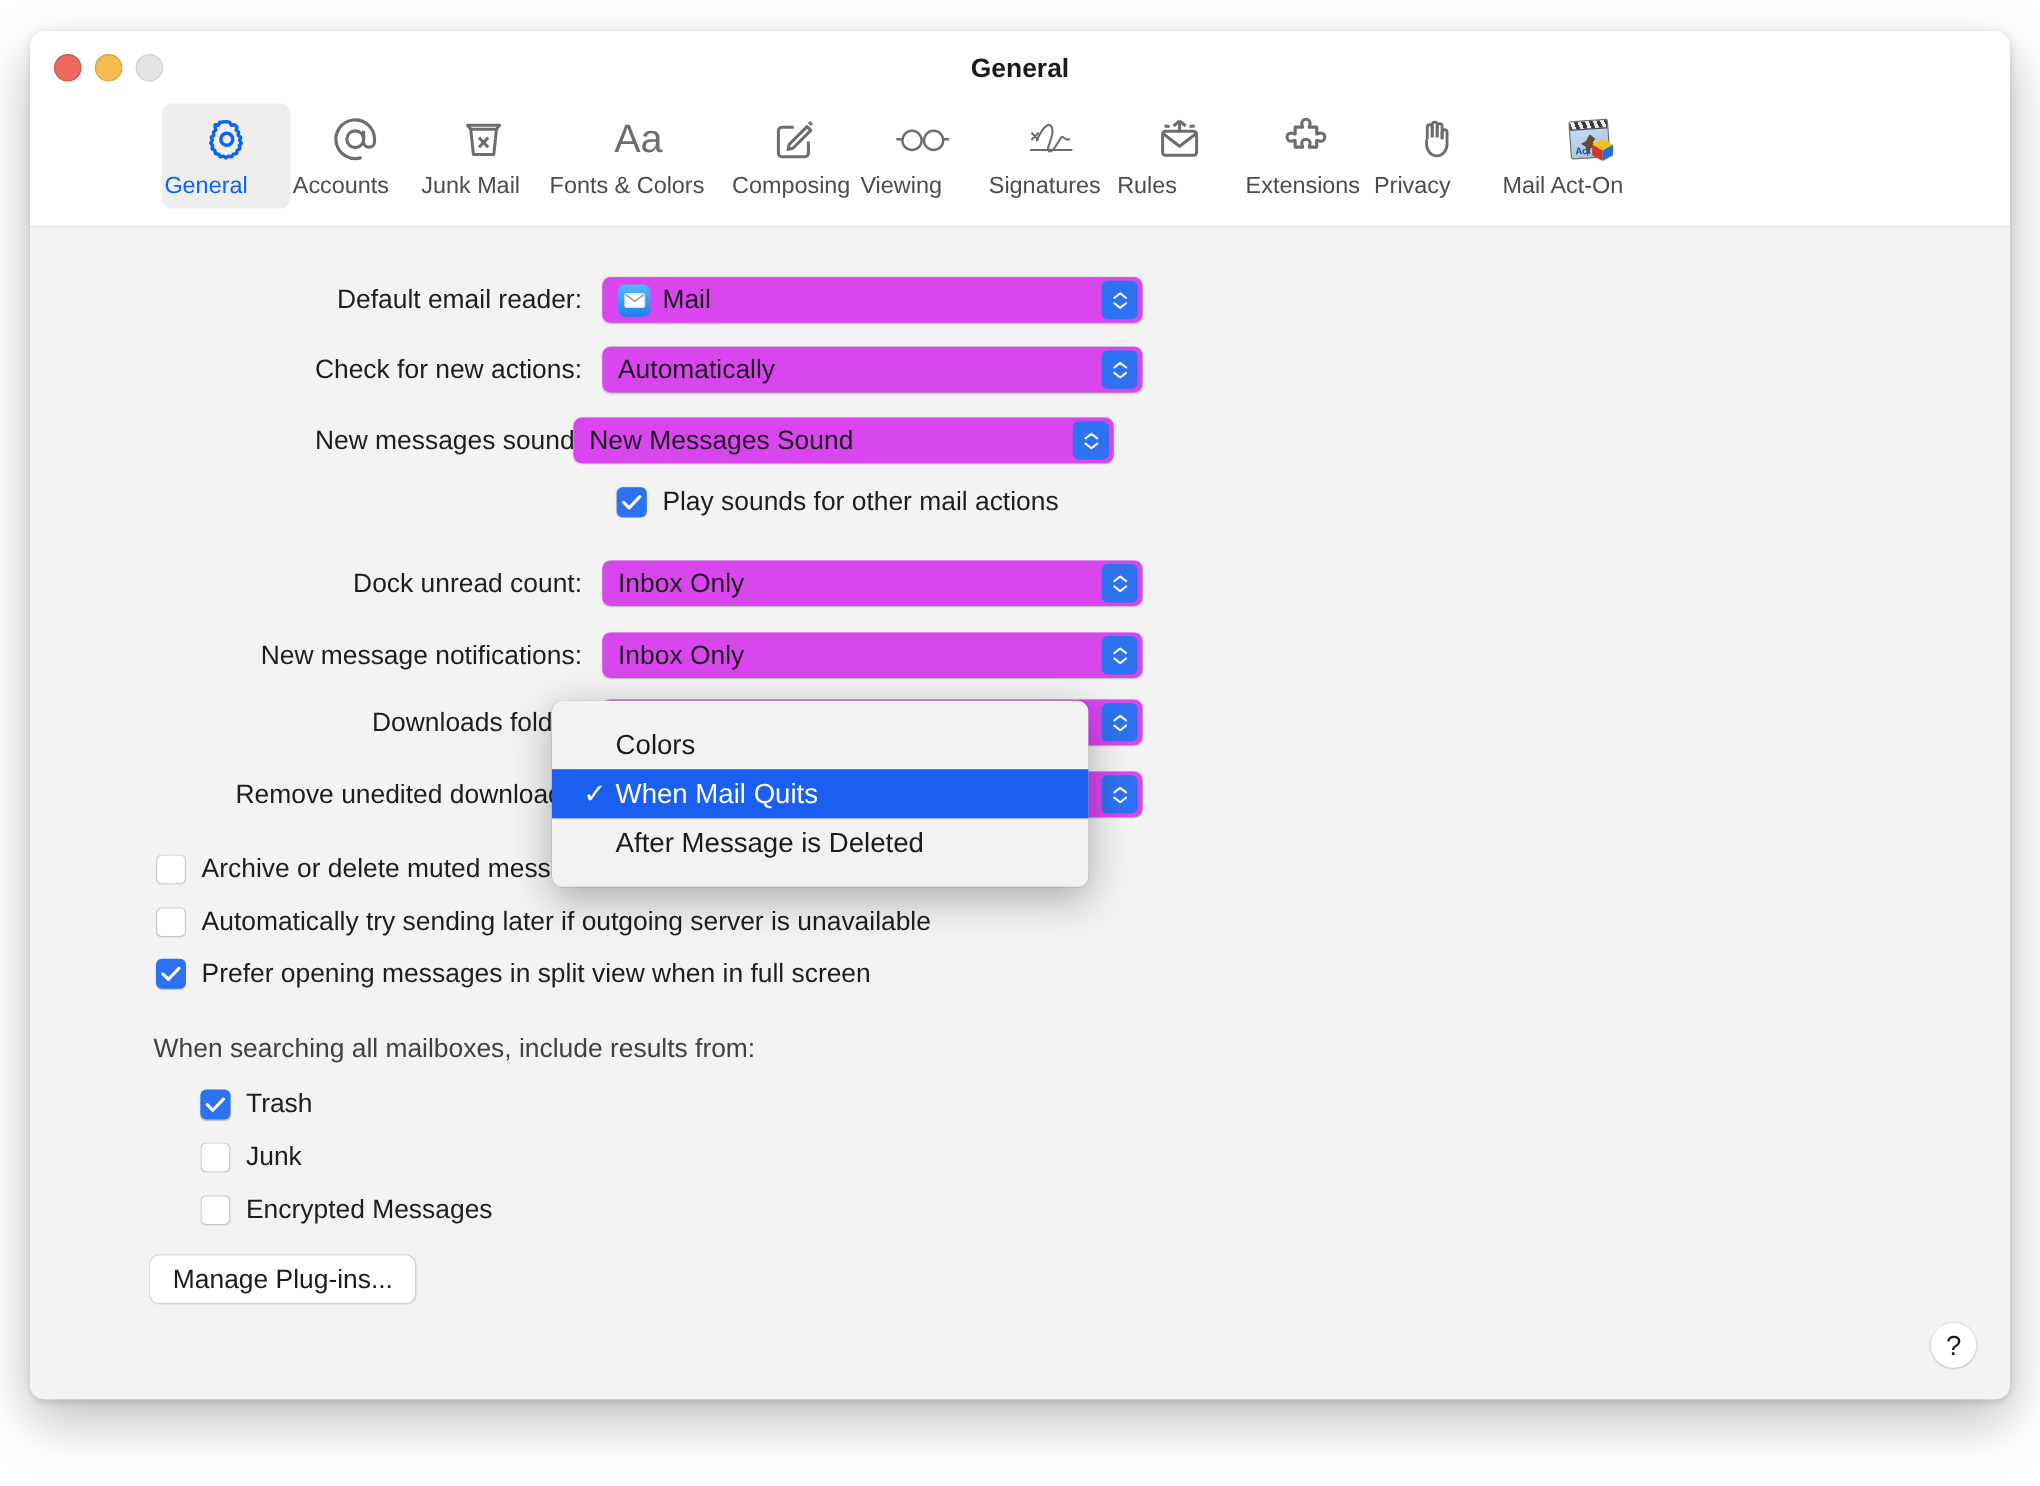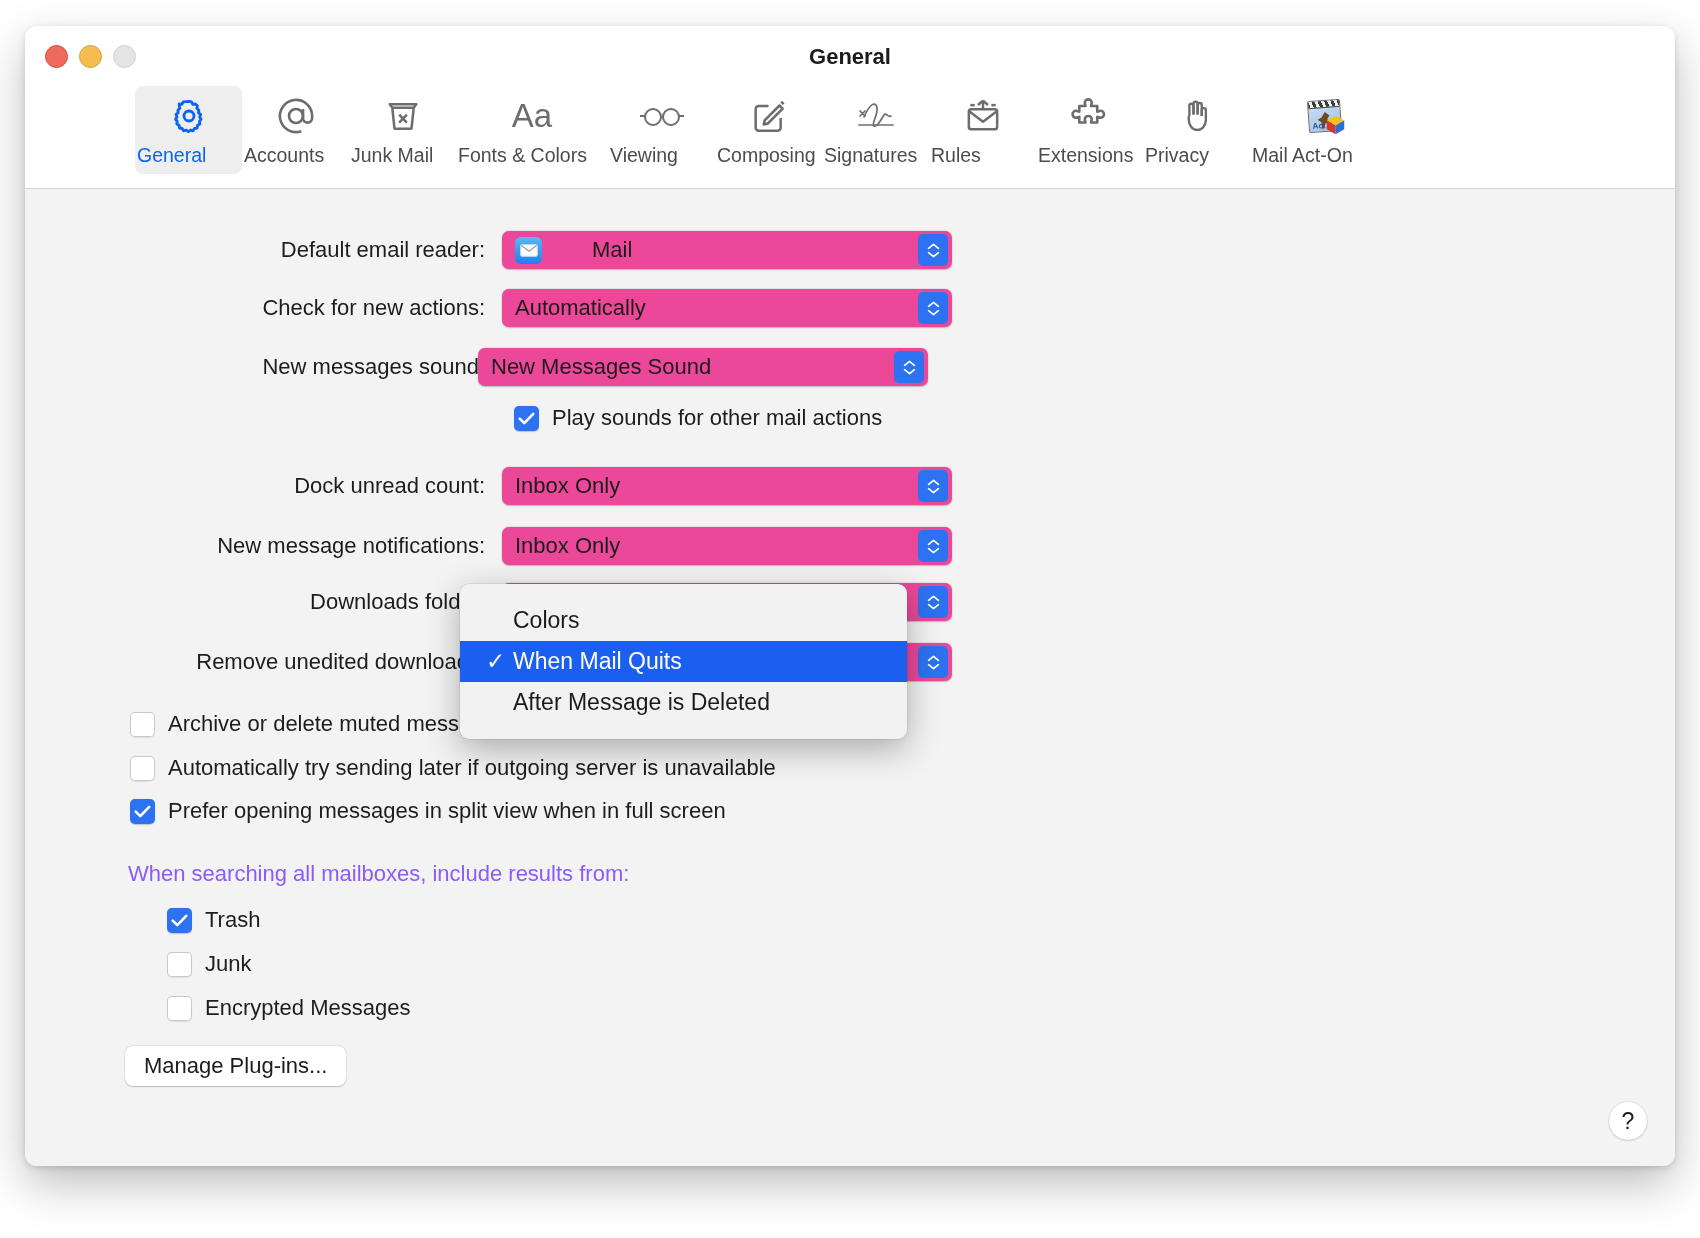--- a/index.html
+++ b/index.html
@@ -132,28 +132,27 @@
   .rlabel {
     font-size: 22px; color: #1d1d1d;
     text-align: center;
     white-space: nowrap;
   }
 
   
   .popup {
     position: relative;
     height: 38px;
-    background: #ec4899;
+    background: #d946ef;
     border-radius: 7px;
     box-shadow: 0 0.5px 1.5px rgba(0,0,0,0.22), 0 0 0 0.5px rgba(0,0,0,0.06);
     display: flex; align-items: center;
     padding-left: 13px;
     font-size: 22px; color: #1b1b1b;
     white-space: nowrap;
-    gap: 40px;
   }
   .popup .stepper {
     position: absolute;
     right: 4px; top: 3px;
     width: 30px; height: 32px;
     border-radius: 5px;
     background: #2d72f0;
     display: flex; flex-direction: column;
     align-items: center; justify-content: center;
     gap: 1px;
@@ -179,21 +178,21 @@
     border-radius: 5px;
     flex: none;
     display: flex; align-items: center; justify-content: center;
   }
   .cb.on  { background: #2d72f0; box-shadow: 0 0.5px 1px rgba(0,0,0,0.2); }
   .cb.off { background: #ffffff; box-shadow: inset 0 0 0 1px #c9c9c9, 0 0.5px 1px rgba(0,0,0,0.08); }
   .cbtext { font-size: 22px; color: #1d1d1d; white-space: nowrap; }
 
   .sectext {
     position: absolute;
-    font-size: 22px; color: #8b5cf6;
+    font-size: 22px; color: #404040;
     white-space: nowrap;
   }
 
   .pushbtn {
     position: absolute;
     height: 40px;
     background: #ffffff;
     border-radius: 8px;
     box-shadow: 0 0.5px 1.5px rgba(0,0,0,0.22), 0 0 0 0.5px rgba(0,0,0,0.06);
     display: flex; align-items: center; justify-content: center;
@@ -293,38 +292,38 @@
           <span class="glyph">
             <svg width="52" height="40" viewBox="0 0 52 40">
               <text x="26" y="31" text-anchor="middle" font-family="Liberation Sans, sans-serif" font-size="33" fill="currentColor">Aa</text>
             </svg>
           </span>
           <span class="tlabel">Fonts &amp; Colors</span>
         </div>
 
         <div class="tab">
           <span class="glyph">
+            <svg width="40" height="40" viewBox="0 0 24 24" fill="none" stroke="currentColor" stroke-width="1.5" stroke-linejoin="round">
+              <path d="M19 13.2V19a1.8 1.8 0 0 1-1.8 1.8H5.8A1.8 1.8 0 0 1 4 19V7.8A1.8 1.8 0 0 1 5.8 6h5.9"></path>
+              <path d="M9.4 14.6l8.9-8.9 1.9 1.9-8.9 8.9-2.5.6z"></path>
+              <path d="M19.3 3.4l1.5 1.5"></path>
+            </svg>
+          </span>
+          <span class="tlabel">Composing</span>
+        </div>
+
+        <div class="tab">
+          <span class="glyph">
             <svg width="50" height="34" viewBox="0 0 50 34" fill="none" stroke="currentColor" stroke-width="2">
               <circle cx="16" cy="18" r="8"></circle>
               <circle cx="34" cy="18" r="8"></circle>
               <path d="M24 18h2M8 17H3M42 17h5"></path>
             </svg>
           </span>
           <span class="tlabel">Viewing</span>
-        </div>
-
-        <div class="tab">
-          <span class="glyph">
-            <svg width="40" height="40" viewBox="0 0 24 24" fill="none" stroke="currentColor" stroke-width="1.5" stroke-linejoin="round">
-              <path d="M19 13.2V19a1.8 1.8 0 0 1-1.8 1.8H5.8A1.8 1.8 0 0 1 4 19V7.8A1.8 1.8 0 0 1 5.8 6h5.9"></path>
-              <path d="M9.4 14.6l8.9-8.9 1.9 1.9-8.9 8.9-2.5.6z"></path>
-              <path d="M19.3 3.4l1.5 1.5"></path>
-            </svg>
-          </span>
-          <span class="tlabel">Composing</span>
         </div>
 
         <div class="tab">
           <span class="glyph">
             <svg width="48" height="38" viewBox="0 0 48 38" fill="none" stroke="currentColor" stroke-width="1.7" stroke-linecap="round">
               <path d="M7 28h34"></path>
               <path d="M12 20c6-14 12-16 13-9s-6 16-3 18 8-8 10-11 4 3 7 1"></path>
               <path d="M8 14l5 5M13 14l-5 5"></path>
             </svg>
           </span>

